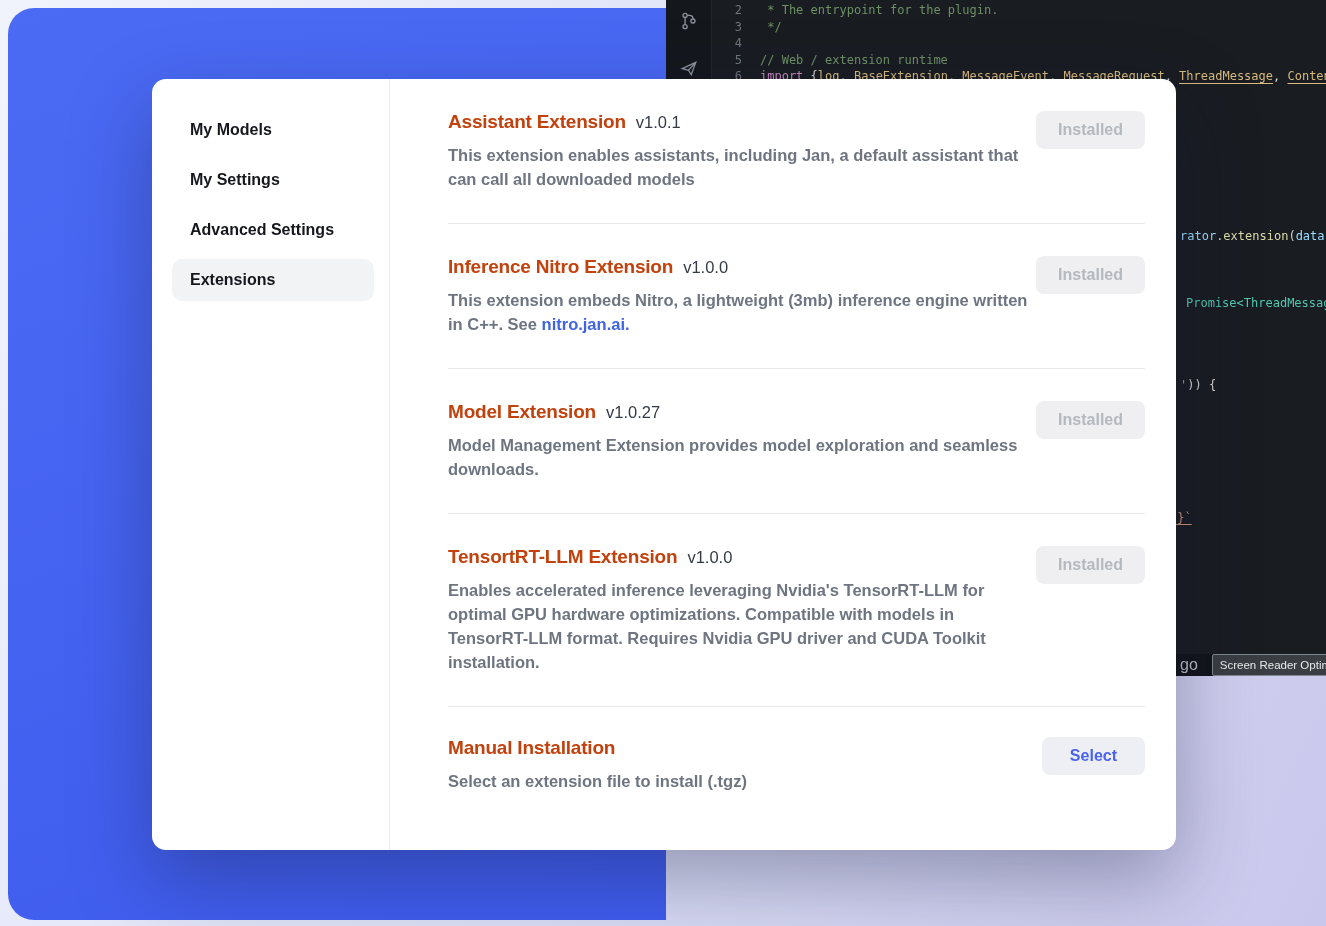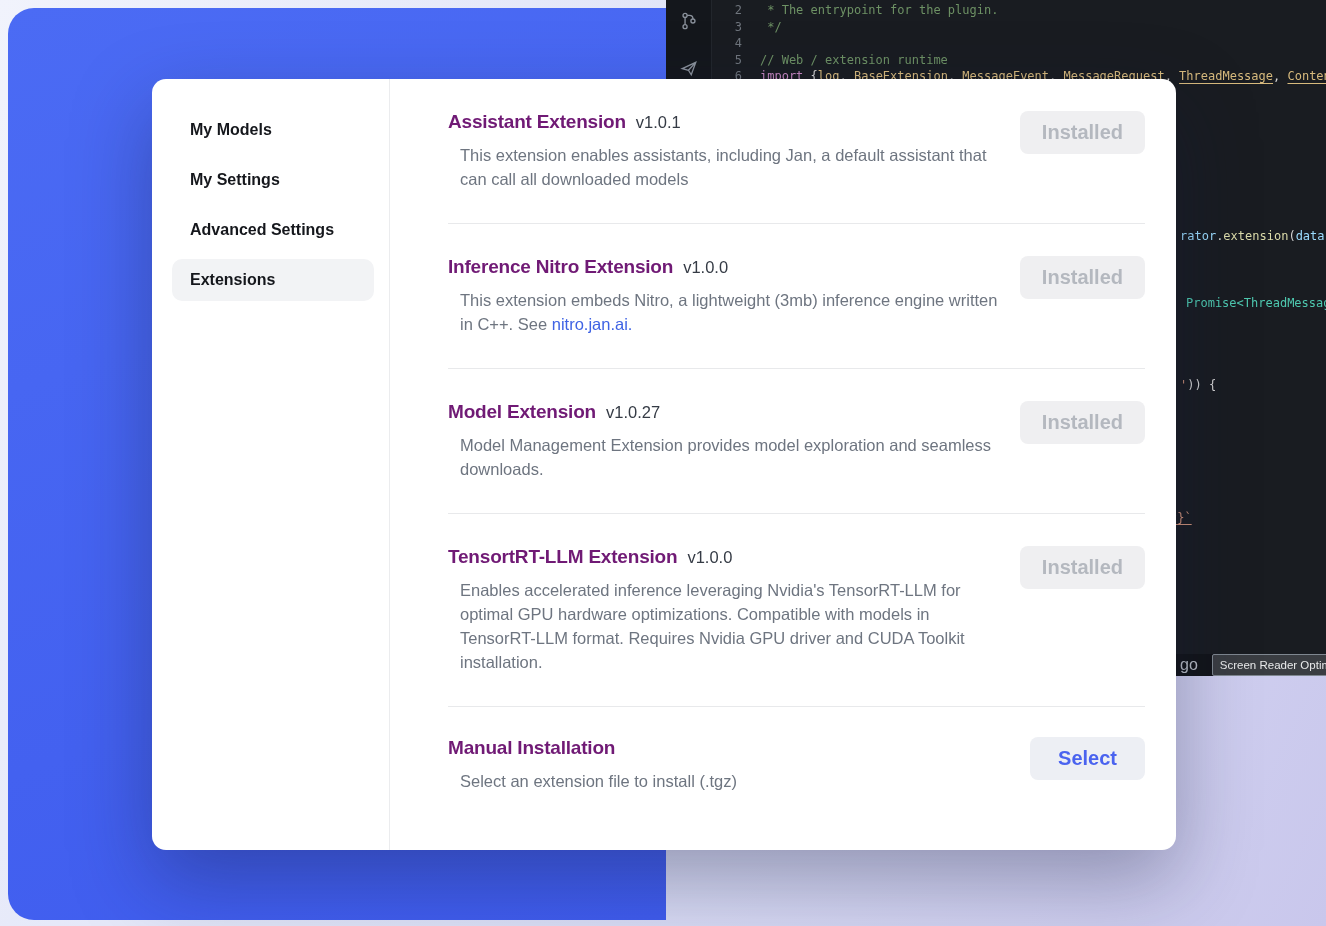--- a/index.html
+++ b/index.html
@@ -58,25 +58,25 @@
     margin:0 15px 8px 20px;height:42px;line-height:42px;padding-left:18px;border-radius:10px;
     font-weight:700;font-size:16px;color:#15171c;cursor:pointer;
   }
   .side-item.active{background:#f2f3f5;}
   .content{flex:1;padding:0 31px 0 34px;overflow:hidden;}
   .section{display:flex;justify-content:space-between;align-items:flex-start;padding:32px 0;}
   .section.last{padding:30px 0 36px;}
   .divider{height:1px;background:#e8e9eb;}
   .section-text{max-width:585px;}
   .title-row{display:flex;align-items:baseline;gap:10px;}
-  .ext-title{font-size:19px;font-weight:700;color:#701a75;letter-spacing:-0.2px;}
+  .ext-title{font-size:19px;font-weight:700;color:#c2410c;letter-spacing:-0.2px;}
   .ext-version{font-size:16.5px;color:#353b45;}
-  .ext-desc{margin:10px 12px 0;font-size:16.5px;line-height:24px;color:#6e7580;}
+  .ext-desc{margin:10px 0 0;font-size:16.5px;line-height:24px;color:#6e7580;font-weight:bold;}
   .ext-link{color:#3f63e4;text-decoration:none;cursor:pointer;}
-  .btn{border:none;border-radius:8px;font-family:inherit;font-size:20px;font-weight:600;
+  .btn{border:none;border-radius:8px;font-family:inherit;font-size:16px;font-weight:600;
        padding:10px 22px;cursor:pointer;flex-shrink:0;}
   .btn.installed{background:#efeff1;color:#b4b8bf;}
   .btn.select{background:#edeff4;color:#4a63ef;font-weight:700;padding:10px 28px;}
 </style>
 </head>
 <body>
 
 <div class="blue-panel"></div>
 
 <div class="editor">

